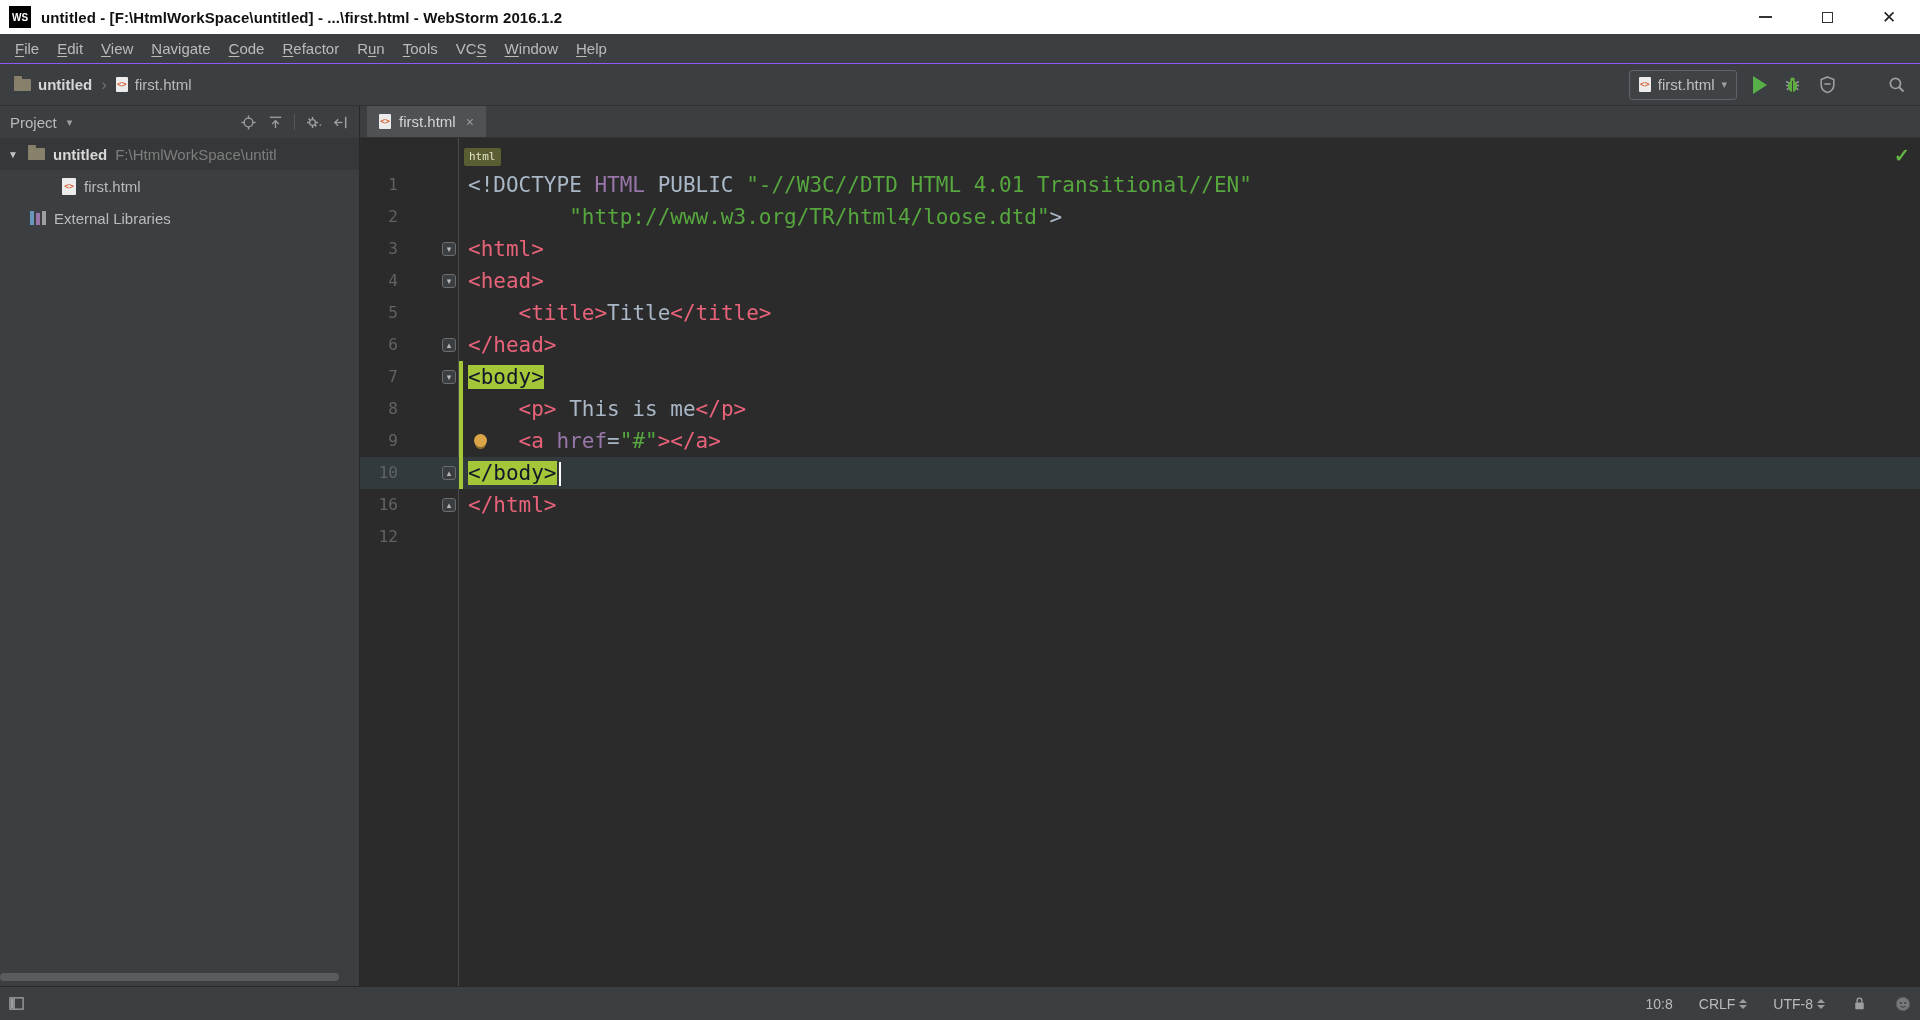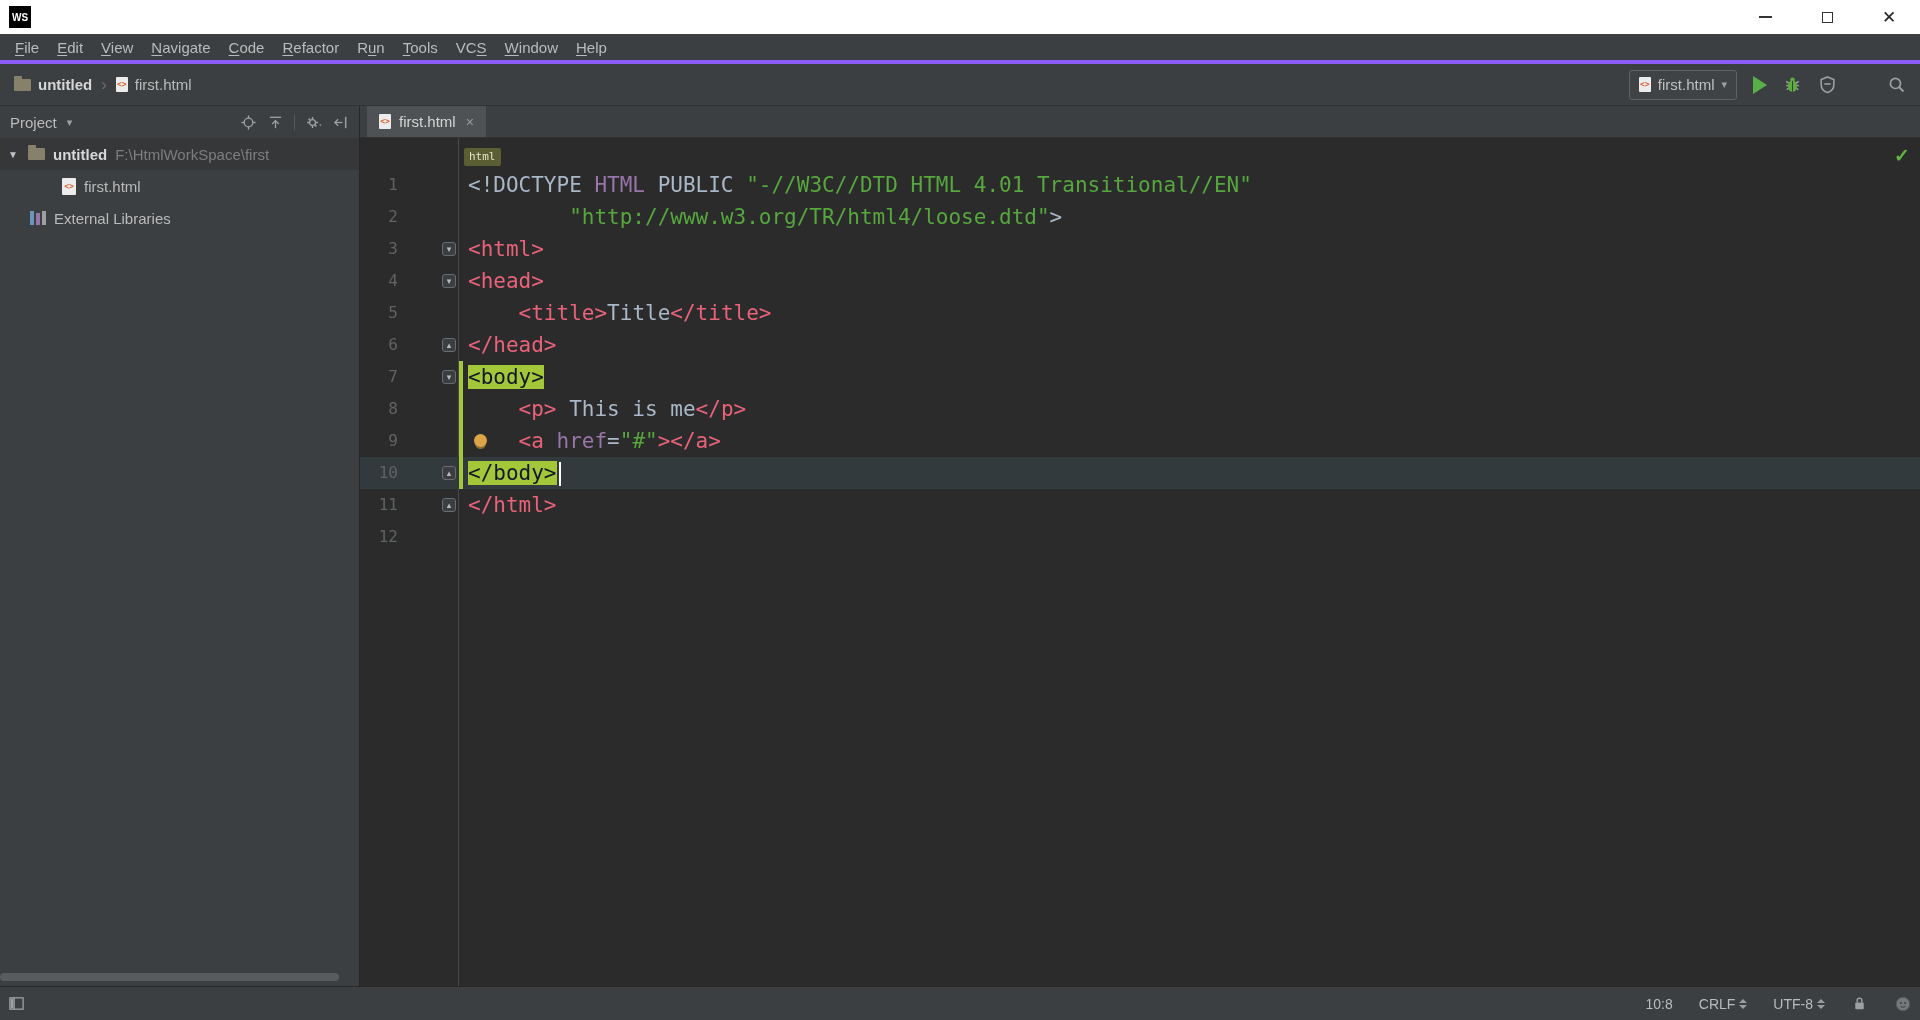--- a/index.html
+++ b/index.html
@@ -13,21 +13,21 @@
   .title-text { font-size:15px; color:#111; font-weight:600; letter-spacing:.1px; }
   .win-controls { margin-left:auto; display:flex; align-items:center; height:100%; }
   .win-btn { width:62px; height:100%; display:flex; align-items:center; justify-content:center; }
   .min-glyph { width:13px; border-top:2px solid #333; display:block; }
   .restore-glyph { width:11px; height:11px; border:1.5px solid #333; position:relative; background:#fff; }
   .restore-glyph::before { content:''; position:absolute; top:-4px; left:3px; width:11px; height:11px; border:1.5px solid #333; z-index:-1; }
   .close-glyph { font-size:17px; color:#222; line-height:1; }
 
   
   .menubar { height:30px; background:var(--panel-bg); display:flex; align-items:center; padding-left:6px;
-             border-bottom:4px solid #8b5cf6; }
+             border-bottom:1px solid #8b5cf6; }
   .menu-item { padding:0 9px; font-size:15px; color:#bbbbbb; }
   .menu-item u { text-underline-offset:2px; }
 
   
   .navbar { height:41px; background:var(--panel-bg); display:flex; align-items:center; padding:0 14px; }
   .crumb { display:flex; align-items:center; gap:7px; font-size:15px; color:#bbbbbb; }
   .crumb.bold { font-weight:bold; color:#d6d6d6; }
   .crumb-sep { color:#6f6f6f; font-size:17px; margin:0 9px; }
   .nav-right { margin-left:auto; display:flex; align-items:center; gap:16px; }
   .run-combo { height:30px; border:1px solid #5f6367; border-radius:3px; display:flex; align-items:center;
@@ -107,20 +107,21 @@
   .updown i.up { border-bottom:4px solid #9a9da0; }
   .updown i.dn { border-top:4px solid #9a9da0; }
 
   svg.icn { display:block; }
 </style>
 </head>
 <body>
 
 <div class="titlebar">
   <div class="ws-badge">WS</div>
+  <div class="title-text">untitled - [F:\HtmlWorkSpace\untitled] - ...\first.html - WebStorm 2016.1.2</div>
   <div class="win-controls">
     <div class="win-btn">
         <span class="min-glyph"></span>
       </div>
     <div class="win-btn">
         <span class="restore-glyph"></span>
       </div>
     <div class="win-btn">
         <span class="close-glyph">✕</span>
       </div>
@@ -218,21 +219,21 @@
           <path d="M6.5 5.5 L3 9 L6.5 12.5" fill="none" stroke="#9da0a2" stroke-width="1.4"></path>
         </svg>
       </span>
     </div>
 
     <div class="tree">
       <div class="tree-row selected">
         <span class="tw">▼</span>
         <span class="folder-icon"></span>
         <span class="tname bold">untitled</span>
-        <span class="tpath">F:\HtmlWorkSpace\first</span>
+        <span class="tpath">F:\HtmlWorkSpace\untitl</span>
       </div>
       <div class="tree-row" style="padding-left:62px">
         <span class="file-icon"></span>
         <span class="tname">first.html</span>
       </div>
       <div class="tree-row" style="padding-left:30px">
         <span class="lib-icon">
             <i></i>
             <i></i>
             <i></i>
@@ -318,21 +319,21 @@
         </div>
         <div class="line current bar">
           <div class="gcell">
             <span class="lnum">10</span>
             <span class="fold">▴</span>
           </div>
           <div class="ccell"><span class="tk-hl">&lt;/body&gt;</span><span class="caret"></span></div>
         </div>
         <div class="line">
           <div class="gcell">
-            <span class="lnum">11</span>
+            <span class="lnum">16</span>
             <span class="fold">▴</span>
           </div>
           <div class="ccell"><span class="tk-tag">&lt;/html&gt;</span></div>
         </div>
         <div class="line">
           <div class="gcell">
             <span class="lnum">12</span>
           </div>
           <div class="ccell"></div>
         </div>

